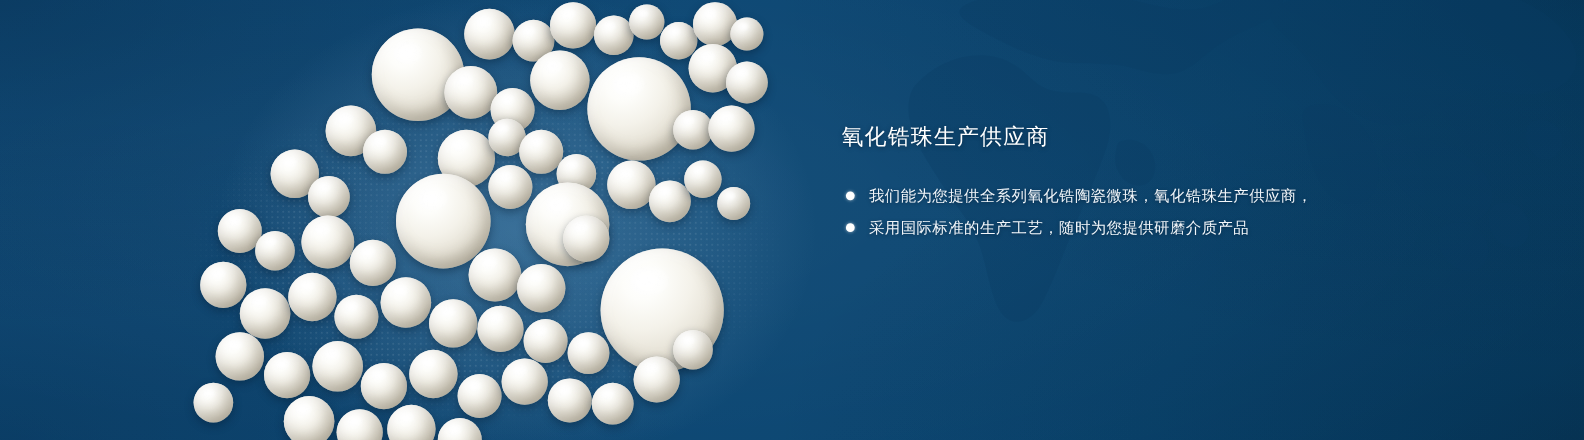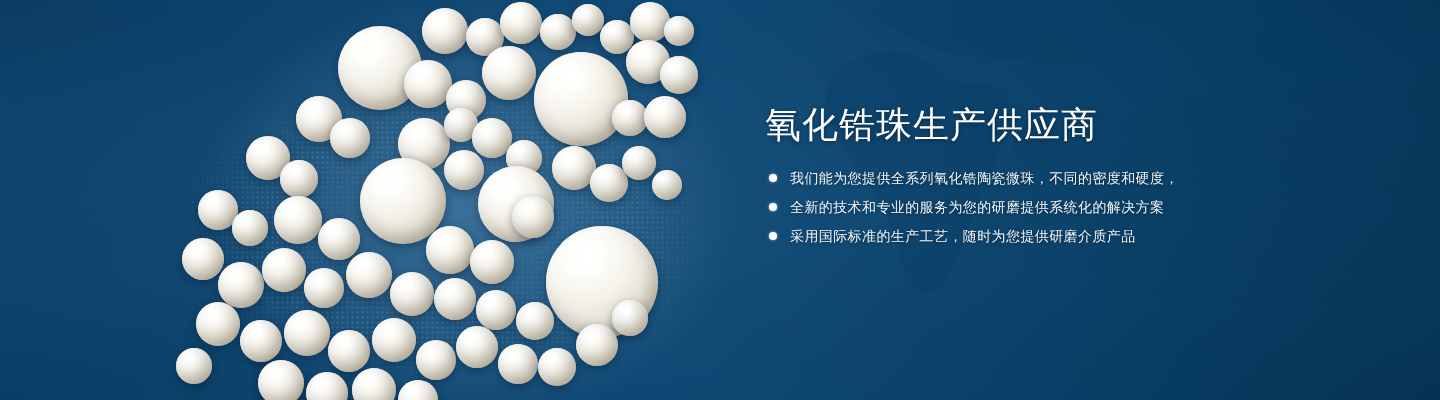--- a/index.html
+++ b/index.html
@@ -96,21 +96,21 @@
     filter:blur(1px);
   }
 
   
   .copy{
     position:absolute;
     left:765px; top:105px;
     width:520px;
   }
   .headline{
-    font-size:36px;
+    font-size:20px;
     line-height:40px;
     font-weight:400;
     color:#ffffff;
     letter-spacing:1px;
     text-shadow:0 1px 4px rgba(2,20,38,.55);
     white-space:nowrap;
   }
   .bullets{
     margin-top:22px;
     list-style:none;
@@ -253,25 +253,21 @@
     <div class="bead" style="left:398px; top:380px; width:40px;  height:40px;"></div>
     <div class="bead" style="left:176px; top:348px; width:36px;  height:36px;"></div>
   </div>
 
   <div class="copy">
     <div class="headline">氧化锆珠生产供应商</div>
 
     <ul class="bullets">
       <li class="bullet">
         <span class="dot"></span>
-        <span>我们能为您提供全系列氧化锆陶瓷微珠，不同的密度和硬度，</span>
-      </li>
-      <li class="bullet">
-        <span class="dot"></span>
-        <span>全新的技术和专业的服务为您的研磨提供系统化的解决方案</span>
+        <span>我们能为您提供全系列氧化锆陶瓷微珠，氧化锆珠生产供应商，</span>
       </li>
       <li class="bullet">
         <span class="dot"></span>
         <span>采用国际标准的生产工艺，随时为您提供研磨介质产品</span>
       </li>
     </ul>
   </div>
 
 </div>
 

